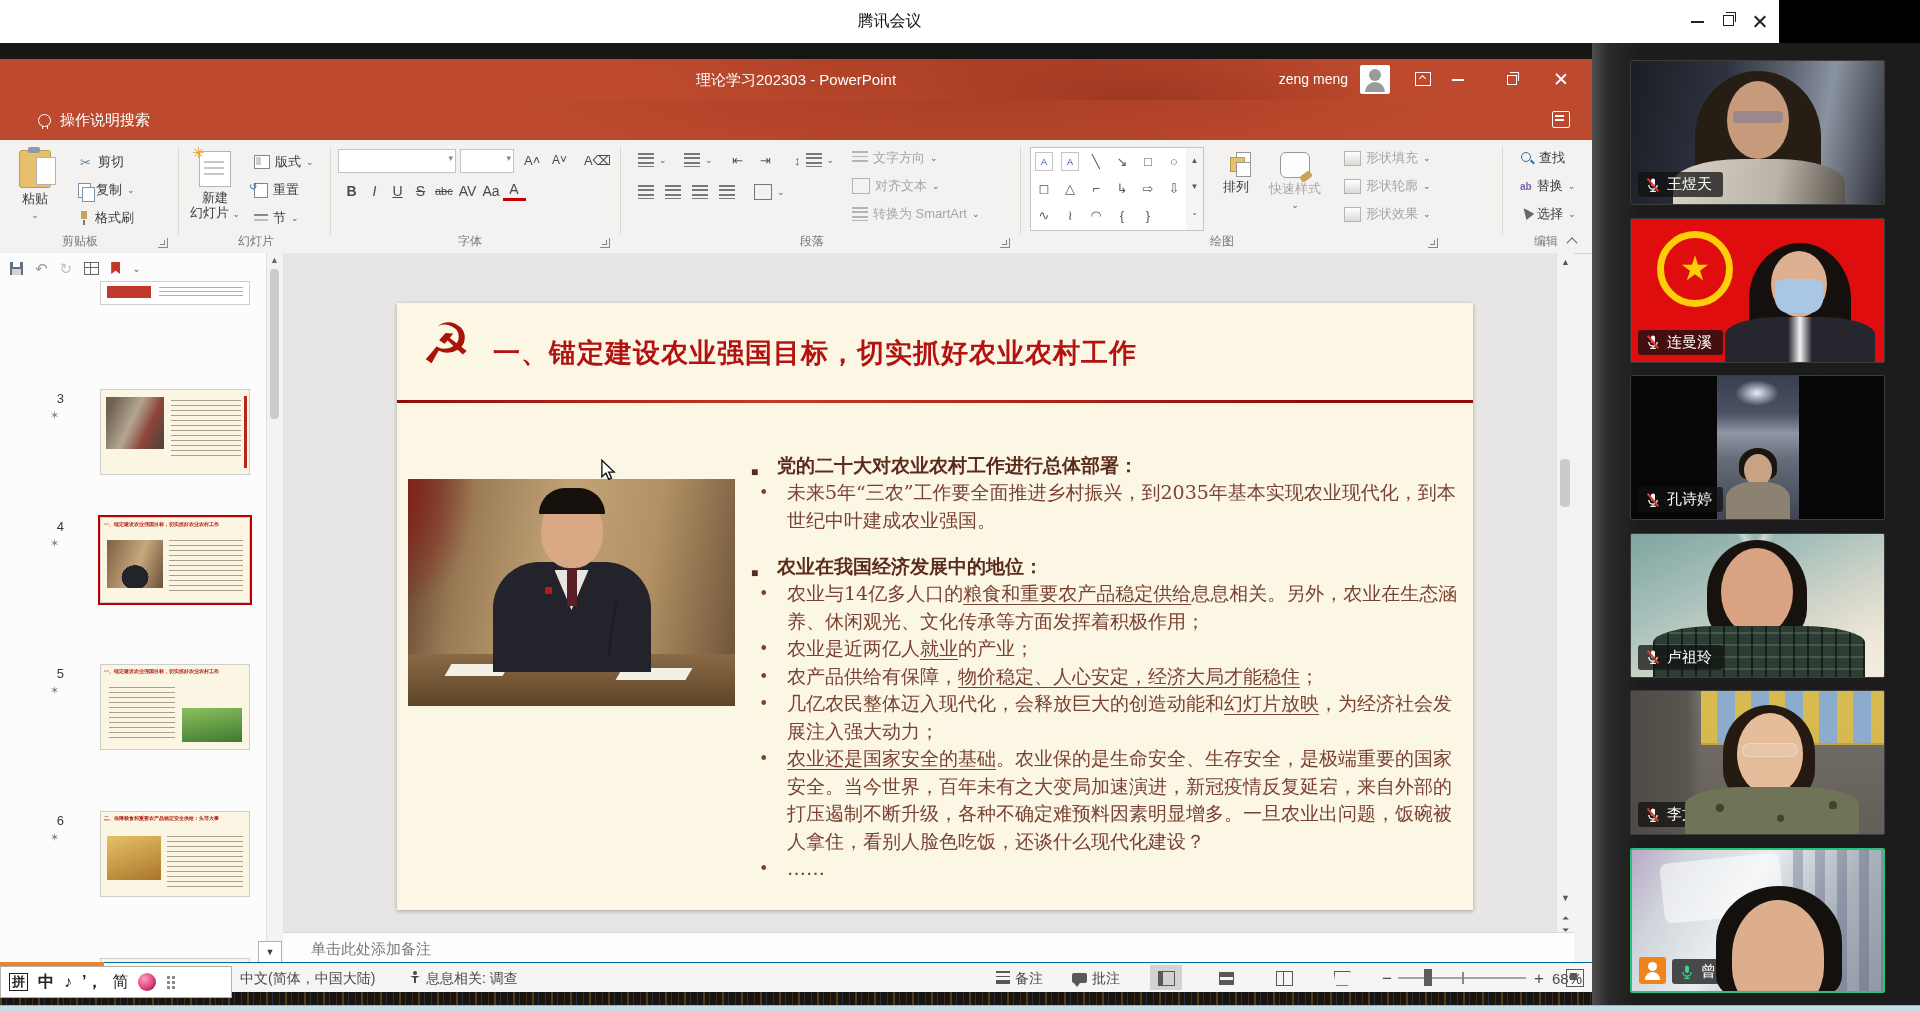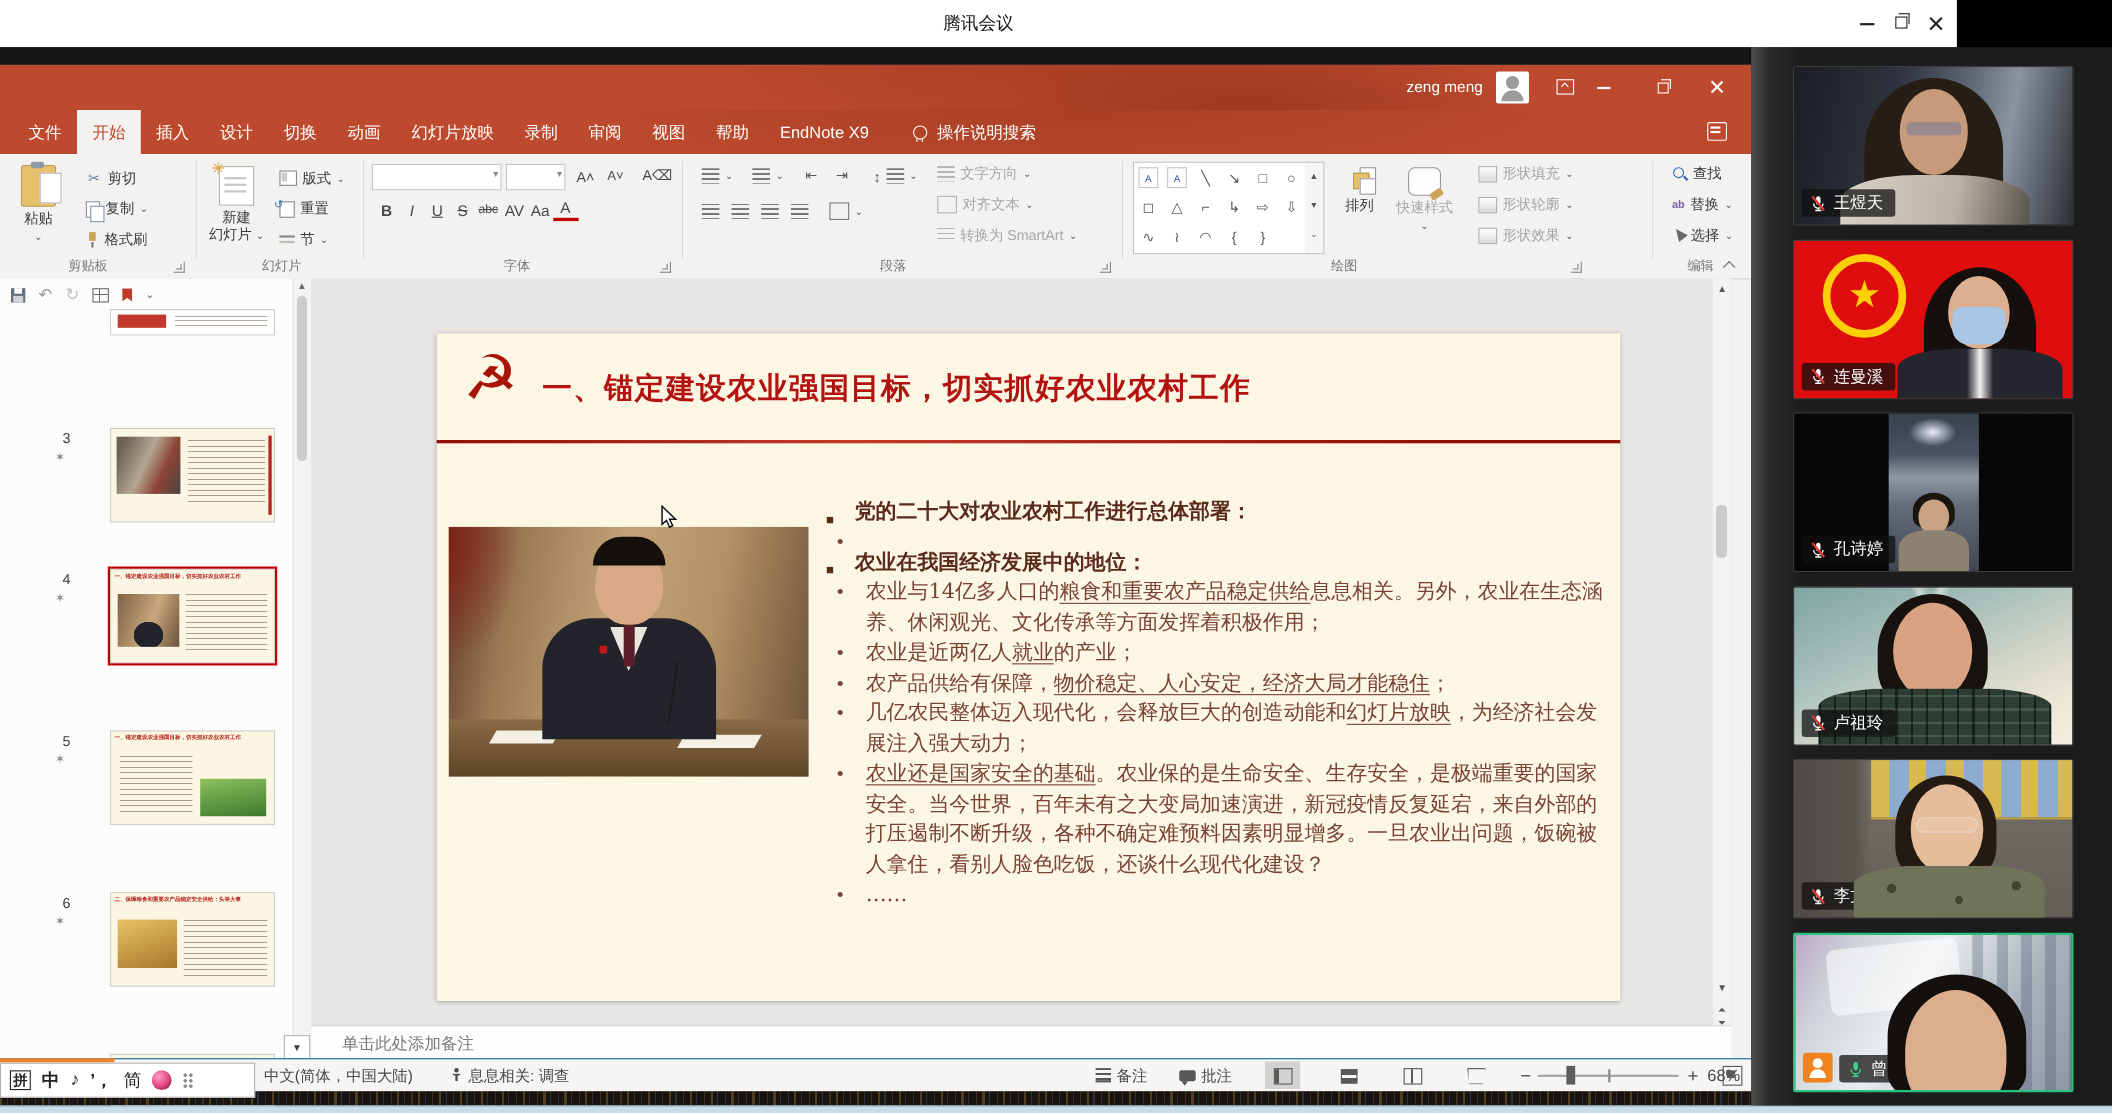--- a/index.html
+++ b/index.html
@@ -296,51 +296,38 @@
     <div class="tc-ctl tc-close">
         <span class="x-ic"></span>
       </div>
   </div>
 
   <div class="black-strip"></div>
 
   <div class="ppt">
 
     <div class="ppt-titlebar">
+      <div class="ppt-title">理论学习202303 - PowerPoint</div>
       <div class="ppt-user">zeng meng</div>
       <div class="avatar"></div>
       <div class="w-ctl w-ropt">
           <span class="w-roptic"></span>
         </div>
       <div class="w-ctl w-min">
           <span class="w-bar"></span>
         </div>
       <div class="w-ctl w-rest">
           <span class="w-restic"></span>
         </div>
       <div class="w-ctl w-close">
           <span class="w-x"></span>
         </div>
     </div>
 
     <div class="tab-row">
-      <span id="tabs" style="display:flex">
-          <div class="tab">文件</div>
-          <div class="tab active">开始</div>
-          <div class="tab">插入</div>
-          <div class="tab">设计</div>
-          <div class="tab">切换</div>
-          <div class="tab">动画</div>
-          <div class="tab">幻灯片放映</div>
-          <div class="tab">录制</div>
-          <div class="tab">审阅</div>
-          <div class="tab">视图</div>
-          <div class="tab">帮助</div>
-          <div class="tab">EndNote X9</div>
-        </span>
       <span class="searchbox">
         <span class="bulb"></span>
         <span>操作说明搜索</span>
       </span>
       <span class="panel-ic"></span>
     </div>
 
     <div class="ribbon">
 
       <div class="bigbtn" style="left:6px">
@@ -617,21 +604,21 @@
             <div class="shirt"></div>
             <div class="tie"></div>
           <div class="face"></div>
             <div class="hairm"></div>
           <div class="mic"></div>
             <div class="badge-red"></div>
         </div>
         <div class="textblock" id="slide-text">
             <div class="sec">
               <div class="shead"><span class="mk">■</span>党的二十大对农业农村工作进行总体部署：</div>
-              <div class="bullet"><span class="mk">•</span></div>
+              <div class="bullet"><span class="mk">•</span><span>未来5年“三农”工作要全面推进乡村振兴，到2035年基本实现农业现代化，到本世纪中叶建成农业强国。</span></div>
             </div>
             <div class="sec">
               <div class="shead"><span class="mk">■</span>农业在我国经济发展中的地位：</div>
               <div class="bullet"><span class="mk">•</span><span>农业与14亿多人口的</span><span class="u">粮食和重要农产品稳定供给</span><span>息息相关。另外，农业在生态涵养、休闲观光、文化传承等方面发挥着积极作用；</span></div>
               <div class="bullet"><span class="mk">•</span><span>农业是近两亿人</span><span class="u">就业</span><span>的产业；</span></div>
               <div class="bullet"><span class="mk">•</span><span>农产品供给有保障，</span><span class="u">物价稳定、人心安定，经济大局才能稳住</span><span>；</span></div>
               <div class="bullet"><span class="mk">•</span><span>几亿农民整体迈入现代化，会释放巨大的创造动能和</span><span class="u">幻灯片放映</span><span>，为经济社会发展注入强大动力；</span></div>
               <div class="bullet"><span class="mk">•</span><span class="u">农业还是国家安全的基础</span><span>。农业保的是生命安全、生存安全，是极端重要的国家安全。当今世界，百年未有之大变局加速演进，新冠疫情反复延宕，来自外部的打压遏制不断升级，各种不确定难预料因素明显增多。一旦农业出问题，饭碗被人拿住，看别人脸色吃饭，还谈什么现代化建设？</span></div>
               <div class="bullet"><span class="mk">•</span><span>……</span></div>
             </div>

